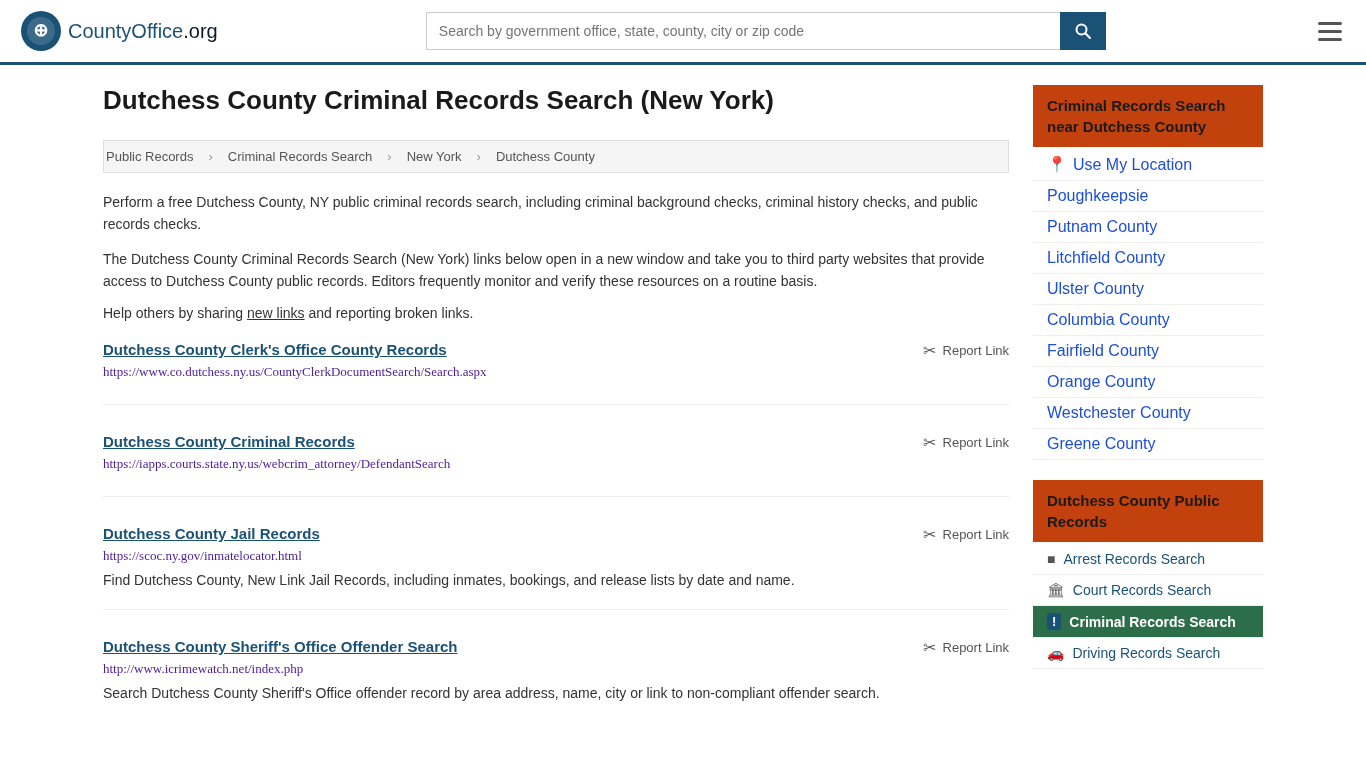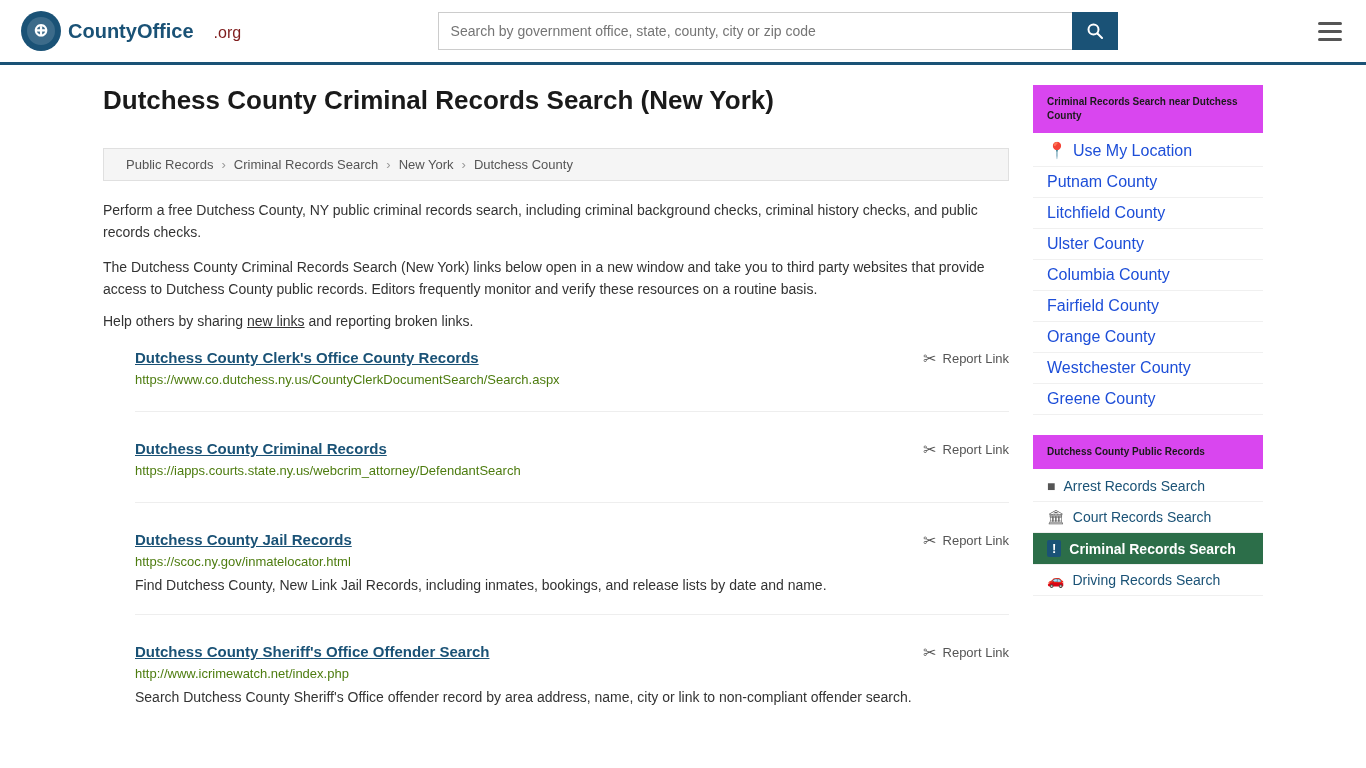--- a/index.html
+++ b/index.html
@@ -78,34 +78,34 @@
 
     
     #content {
       flex: 1;
       min-width: 0;
     }
     #page-title {
       font-size: 26px;
       font-weight: bold;
       color: #1a1a1a;
-      margin-bottom: 32px;
+      margin-bottom: 24px;
     }
 
     
     #breadcrumb {
       background: #f5f5f5;
       border: 1px solid #e0e0e0;
-      padding: 8px 22px;
+      padding: 8px 2px;
       font-size: 13px;
       color: #555;
       margin-bottom: 18px;
       display: flex;
       align-items: center;
-      gap: 8px;
+      gap: 15px;
       flex-wrap: wrap;
     }
     #breadcrumb a {
       color: #555;
       text-decoration: none;
     }
     .breadcrumb-sep { color: #999; }
 
     
     #desc-text {
@@ -128,21 +128,20 @@
     #help-text a {
       color: #333;
       text-decoration: underline;
     }
 
     
     .record-item {
       margin-bottom: 28px;
       border-bottom: 1px solid #eee;
       padding-bottom: 18px;
-      margin-left: 32px;
     }
     .record-item:last-child { border-bottom: none; }
     .record-header {
       display: flex;
       justify-content: space-between;
       align-items: flex-start;
       margin-bottom: 4px;
     }
     .record-title {
       font-size: 15px;
@@ -158,42 +157,43 @@
       color: #555;
       font-size: 13px;
       cursor: pointer;
       white-space: nowrap;
       margin-left: 12px;
     }
     .report-icon {
       font-size: 16px;
     }
     .record-url {
-      color: #4d7c0f;
+      color: #4c1d95;
       font-size: 13px;
       margin-bottom: 6px;
+      font-family: Liberation Serif, serif;
     }
     .record-desc {
       font-size: 14px;
       color: #333;
       line-height: 1.5;
     }
 
     
     #sidebar {
       width: 230px;
       flex-shrink: 0;
     }
     .sidebar-section {
       margin-bottom: 20px;
     }
     .sidebar-header {
-      background: #d946ef;
+      background: #c2410c;
       padding: 10px 14px;
-      font-size: 10px;
+      font-size: 15px;
       font-weight: bold;
       color: #1a1a1a;
       margin-bottom: 2px;
       line-height: 1.4;
     }
     .sidebar-list {
       list-style: none;
     }
     .sidebar-list li {
       padding: 6px 14px;
@@ -250,21 +250,21 @@
 <body>
 
 <div id="header">
   <div id="logo-area">
     <svg id="logo-icon" viewBox="0 0 42 42" xmlns="http://www.w3.org/2000/svg">
       <circle cx="21" cy="21" r="20" fill="#1a5276"></circle>
       <circle cx="21" cy="21" r="14" fill="#fff" opacity="0.15"></circle>
       <text x="21" y="26" text-anchor="middle" fill="#fff" font-size="18" font-weight="bold" font-family="Arial">⊕</text>
     </svg>
     <div>
-      <span style="color:#1a5276;font-size:20px;font-weight:bold;">CountyOffice</span><span style="color:#7f1d1d;font-size:16px;margin-left:20px;">.org</span>
+      <span style="color:#1a5276;font-size:20px;font-weight:normal;">CountyOffice</span><span style="color:#0f172a;font-size:20px;">.org</span>
     </div>
   </div>
   <div id="search-area">
     <input id="search-input" type="text" placeholder="Search by government office, state, county, city or zip code" style="">
     <button id="search-button">
       <svg width="16" height="16" viewBox="0 0 16 16" fill="none">
         <circle cx="6.5" cy="6.5" r="5" stroke="white" stroke-width="2"></circle>
         <line x1="10.5" y1="10.5" x2="15" y2="15" stroke="white" stroke-width="2" stroke-linecap="round"></line>
       </svg>
     </button>
@@ -350,20 +350,21 @@
 
     <div class="sidebar-section">
       <div class="sidebar-header">Criminal Records Search near Dutchess County</div>
       <ul class="sidebar-list">
         <li>
           <div class="use-location">
             <span class="location-dot">📍</span>
             <a href="#">Use My Location</a>
           </div>
         </li>
+        <li><a href="#">Poughkeepsie</a></li>
         <li><a href="#">Putnam County</a></li>
         <li><a href="#">Litchfield County</a></li>
         <li><a href="#">Ulster County</a></li>
         <li><a href="#">Columbia County</a></li>
         <li><a href="#">Fairfield County</a></li>
         <li><a href="#">Orange County</a></li>
         <li><a href="#">Westchester County</a></li>
         <li><a href="#">Greene County</a></li>
       </ul>
     </div>

